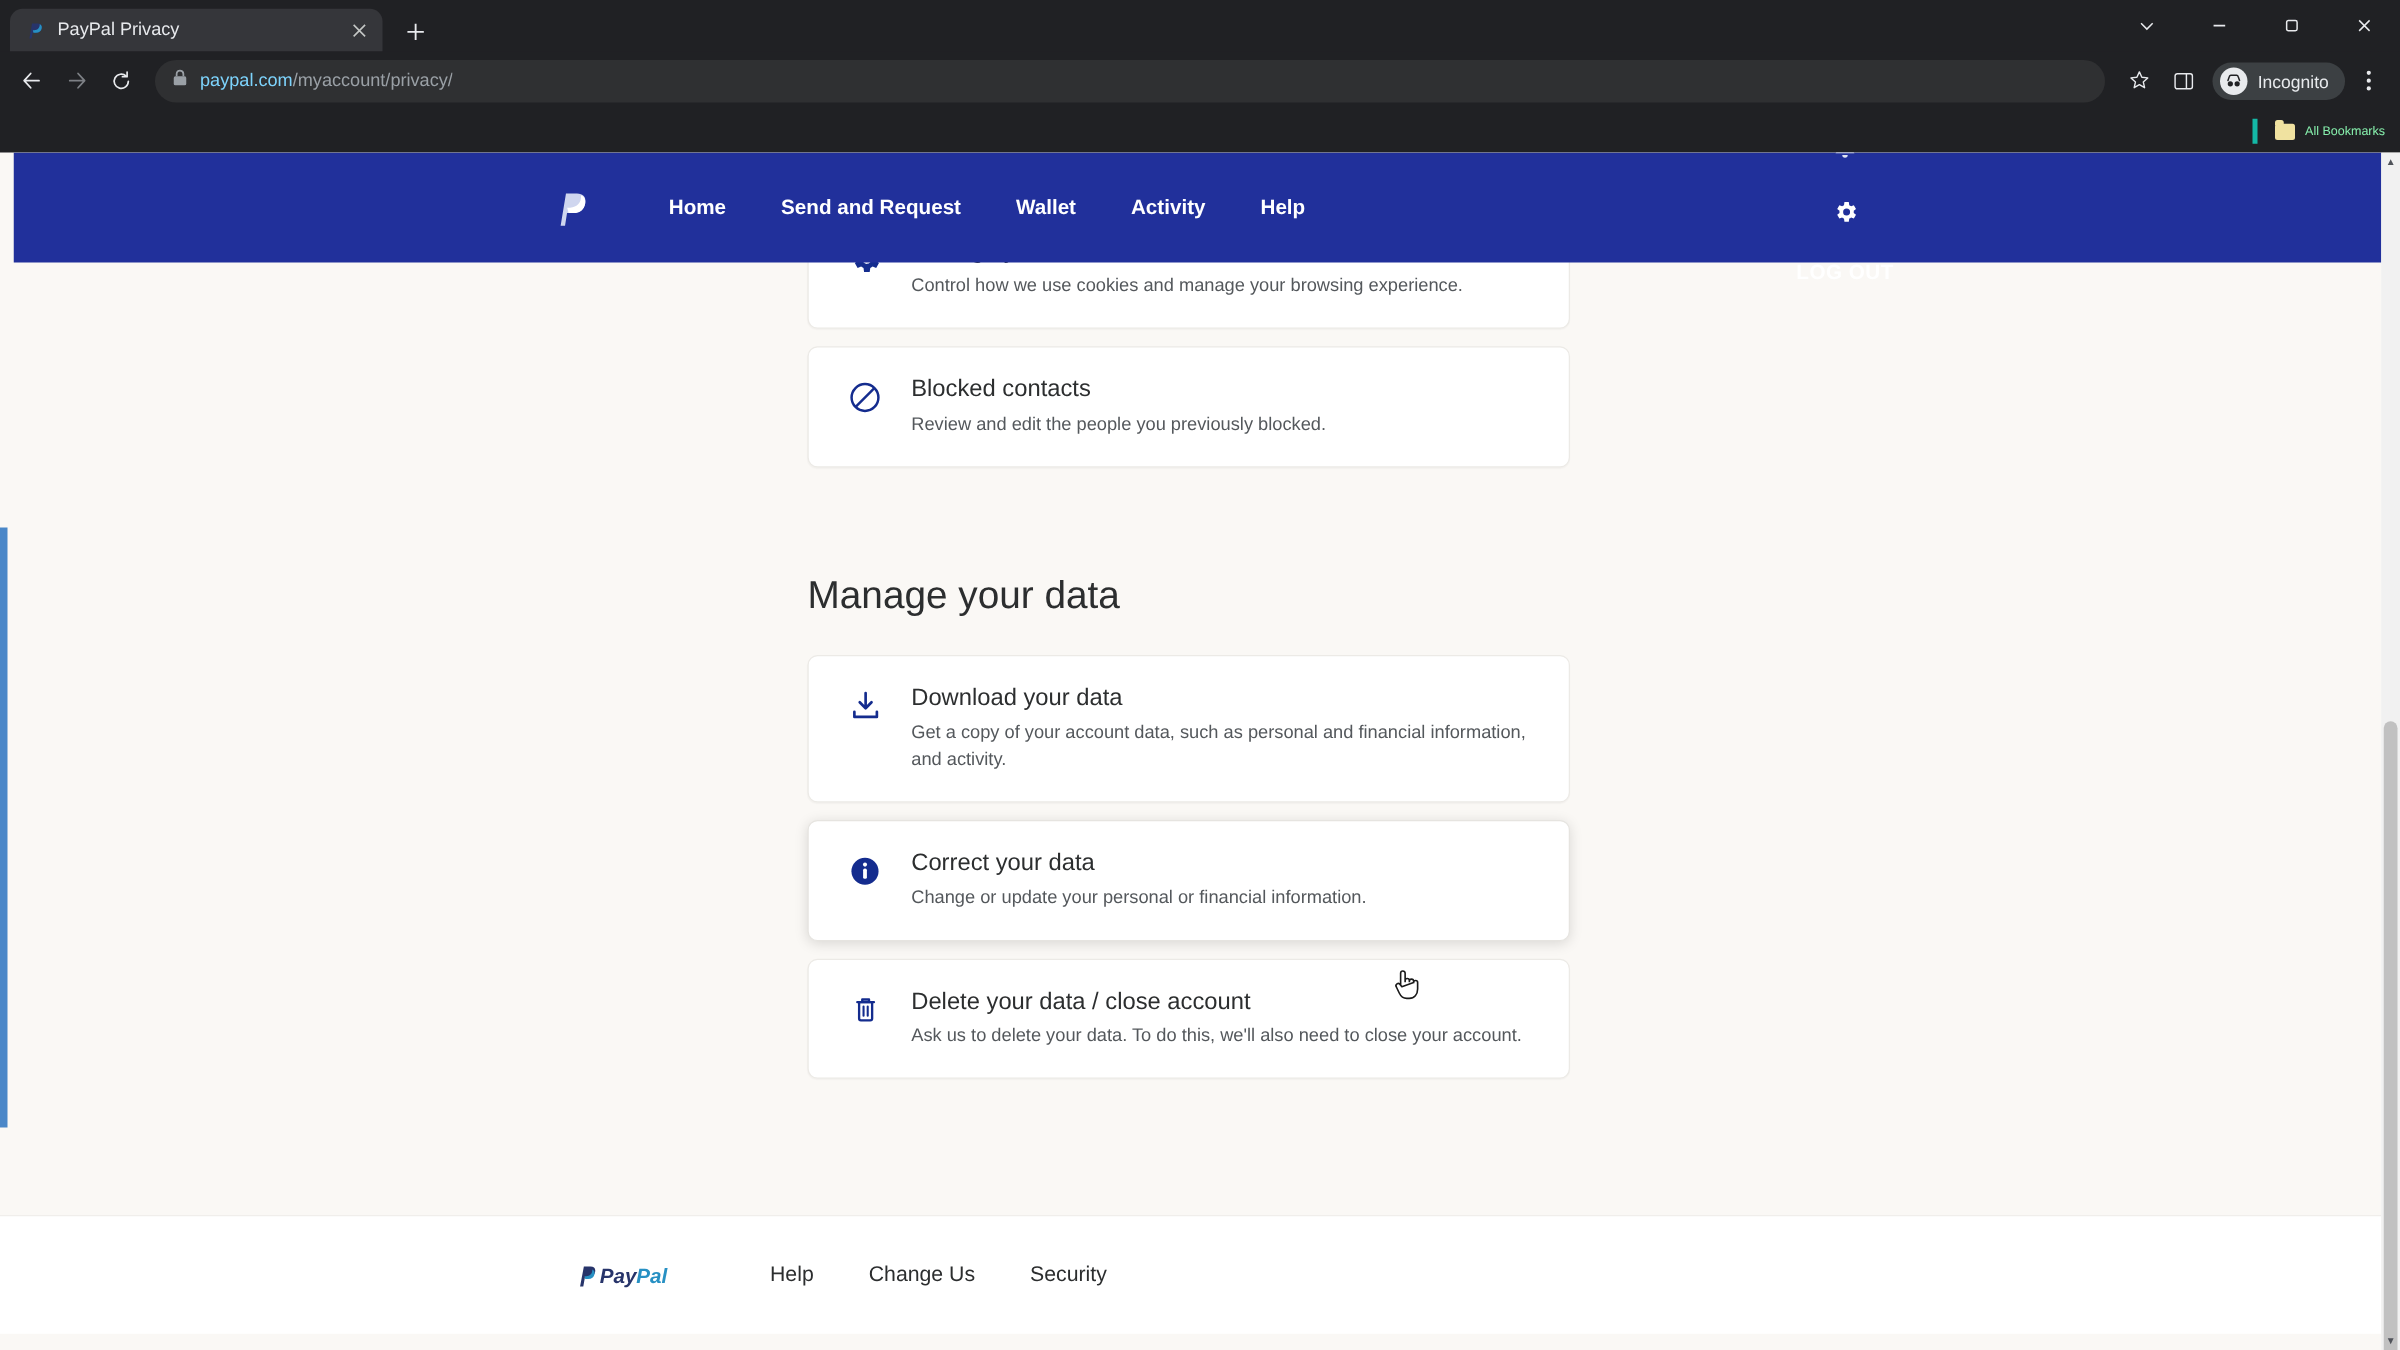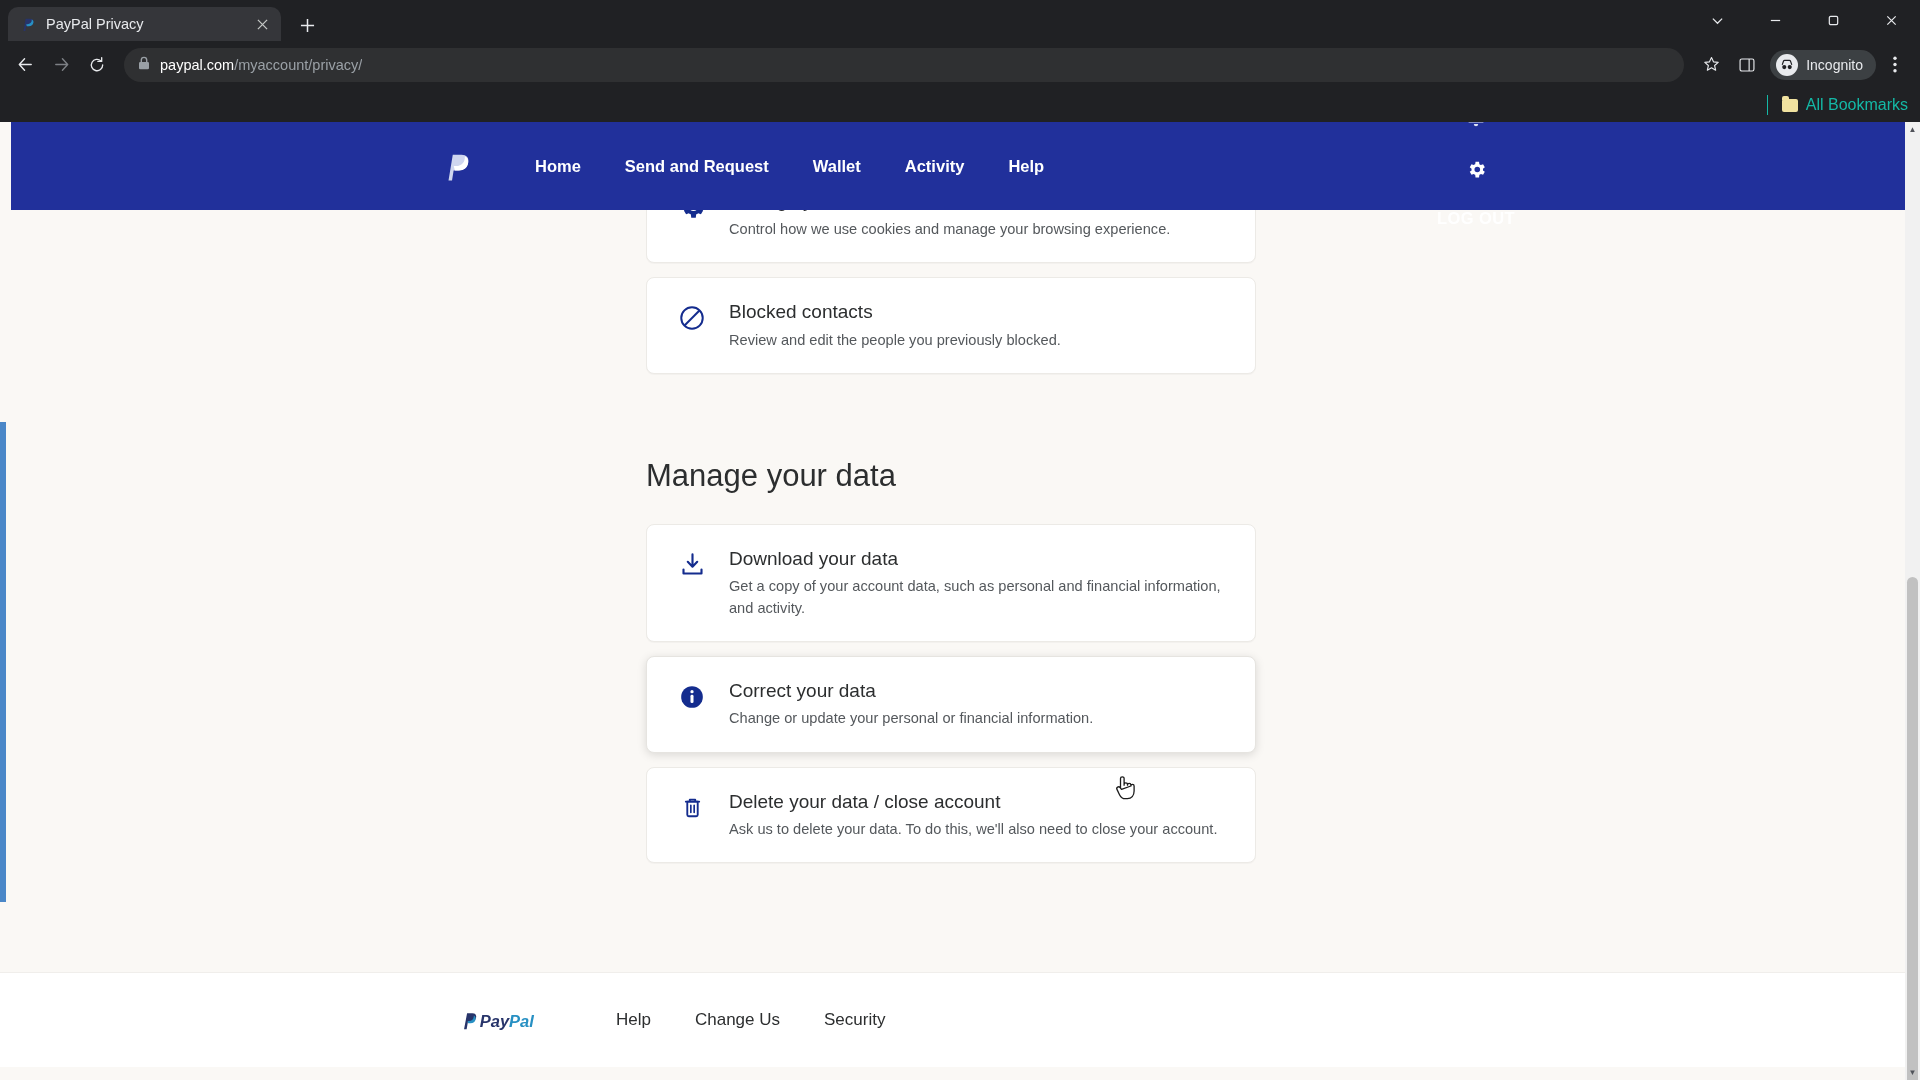--- a/index.html
+++ b/index.html
@@ -12,21 +12,21 @@
   }
 
   
   .browser { width: 1920px; height: 1080px; display: flex; flex-direction: column; }
 
   .tabstrip {
     height: 41px; background: #202124;
     display: flex; align-items: flex-end; position: relative; flex: none;
   }
   .tab {
-    margin-left: 8px; height: 34px; width: 273px;
+    margin-left: 8px; height: 34px; width: 298px;
     background: #35363a; border-radius: 10px 10px 0 0;
     display: flex; align-items: center; padding: 0 8px 0 12px; gap: 9px;
   }
   .tab-favicon { width: 17px; height: 17px; flex: none; position: relative; }
   .tab-title {
     flex: 1; color: #e8eaed; font-size: 14.5px; white-space: nowrap;
     overflow: hidden; text-overflow: ellipsis;
   }
   .tab-close {
     width: 22px; height: 22px; flex: none; border-radius: 50%;
@@ -55,39 +55,39 @@
     display: flex; align-items: center; justify-content: center; flex: none;
     color: #e8eaed;
   }
   .tb-btn.dim { color: #7d8085; }
   .omnibox {
     flex: 1; height: 34px; background: #2f3032; border-radius: 17px;
     display: flex; align-items: center; padding: 0 14px; margin: 0 8px;
     gap: 10px; min-width: 0;
   }
   .omnibox .url { font-size: 14.5px; white-space: nowrap; overflow: hidden; }
-  .url .host { color: #ffffff; font-weight: 500; margin-top: 26px; }
+  .url .host { color: #7dd3fc; font-weight: 500; margin-top: 26px; }
   .url .path { color: #9aa0a6; }
   .incognito-chip {
     height: 30px; background: #3c4043; border-radius: 15px;
     display: flex; align-items: center; gap: 8px; padding: 0 13px 0 6px;
     color: #e8eaed; font-size: 14px; margin-left: 4px; flex: none;
   }
   .incog-avatar {
     width: 22px; height: 22px; border-radius: 50%; background: #e8eaed;
     display: flex; align-items: center; justify-content: center; flex: none;
   }
 
   .bookmarkbar {
     height: 34px; background: #202124; display: flex; align-items: center;
     justify-content: flex-end; padding-right: 12px; flex: none;
   }
   .allbm {
-    display: flex; align-items: center; gap: 8px; color: #14b8a6; font-size: 16px;
-    padding-left: 14px; border-left: 1px solid #14b8a6; height: 20px;
+    display: flex; align-items: center; gap: 8px; color: #86efac; font-size: 10px;
+    padding-left: 14px; border-left: 4px solid #14b8a6; height: 20px;
   }
   .folder-ico {
     width: 16px; height: 13px; background: #f0e2a0; border-radius: 2px; flex: none;
     position: relative;
   }
   .folder-ico::before {
     content: ""; position: absolute; left: 0; top: -3px; width: 7px; height: 4px;
     background: #f0e2a0; border-radius: 2px 2px 0 0;
   }
 

